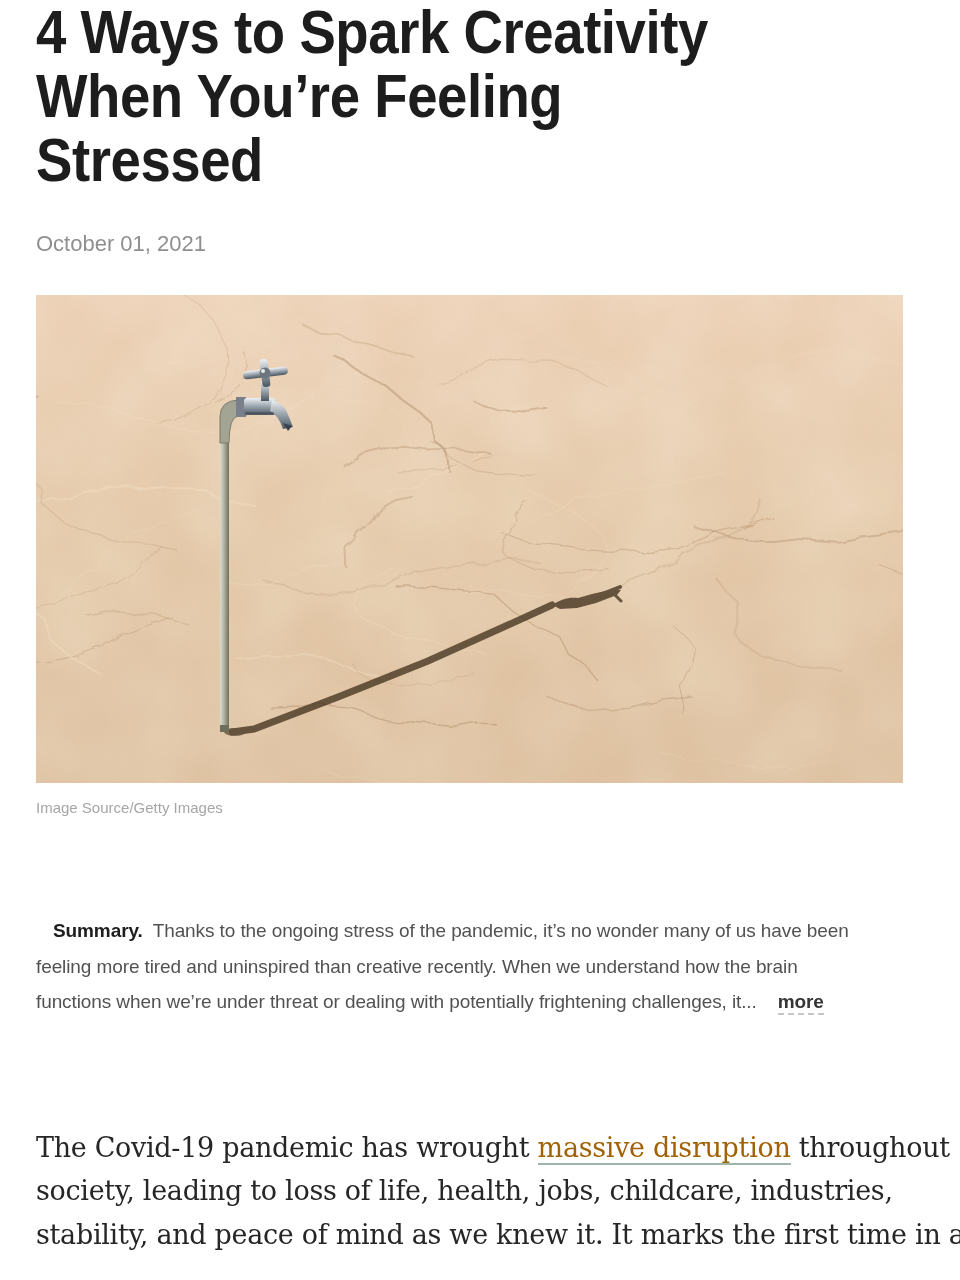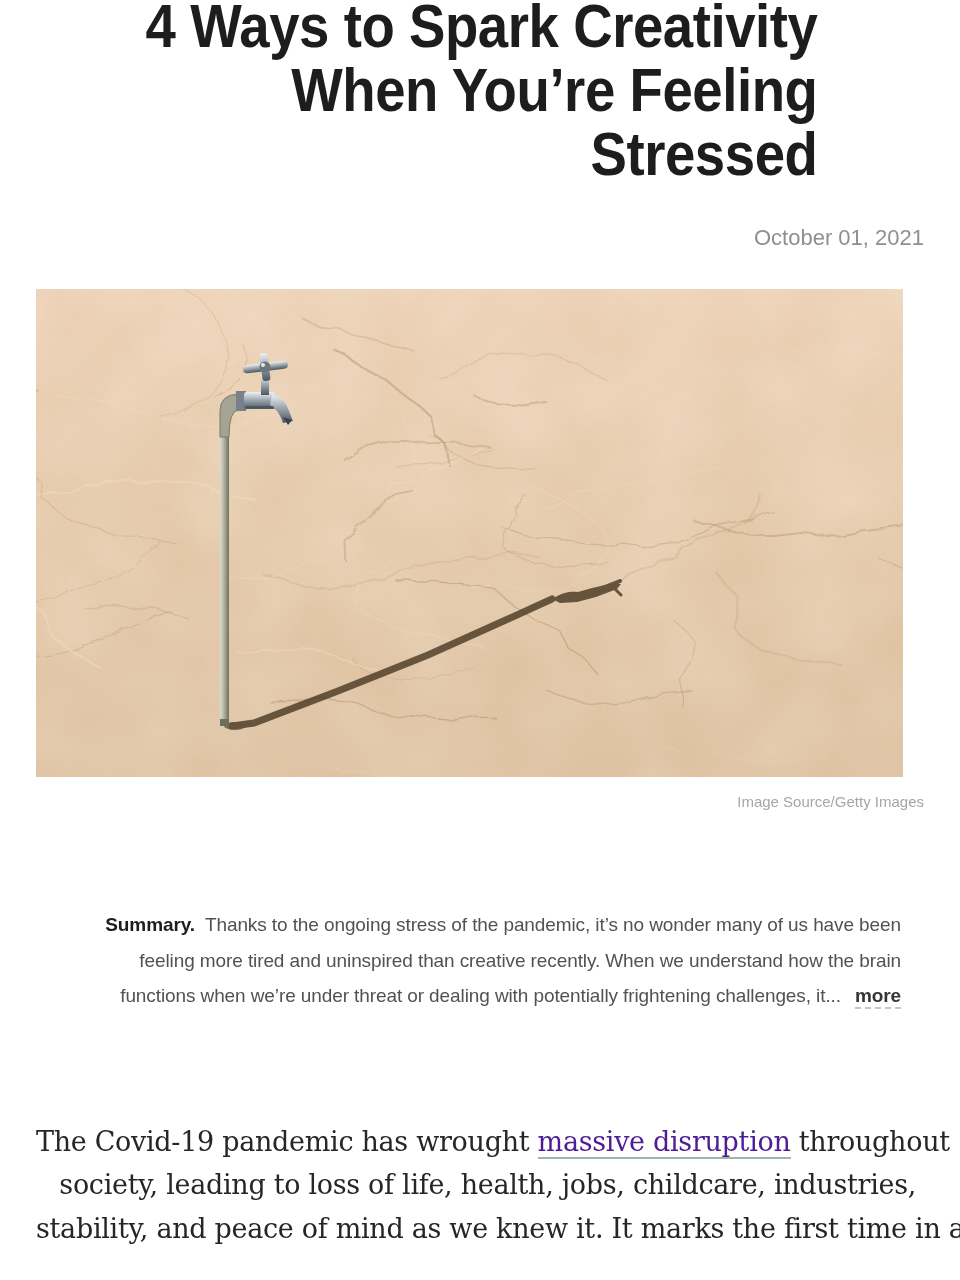--- a/index.html
+++ b/index.html
@@ -1,24 +1,23 @@
 <!DOCTYPE html>
 <html><head>
 <meta charset="utf-8">
 <style>
   html,body{margin:0;padding:0;background:#ffffff;}
   .page{
     position:relative;
     width:960px;height:1272px;
     overflow:hidden;
     box-sizing:border-box;
-    padding:8px 36px;
+    padding:14px 36px;
     background:#ffffff;
     font-family:"Liberation Sans",sans-serif;
-    text-align:right;
   }
   
   .title{
     position:relative;top:-14px;
     margin:0;
     font-size:62px;
     line-height:64px;
     font-weight:700;
     letter-spacing:-0.5px;
     color:#1d1d1d;
@@ -61,39 +60,39 @@
     line-height:35.5px;
     letter-spacing:-0.1px;
     color:#525252;
   }
   .summary .line{white-space:nowrap;}
   .summary .lbl{font-weight:700;color:#1e1e1e;margin-left:17px;}
   .summary .gap{display:inline-block;width:10px;}
   .more{
     font-weight:700;
     color:#353535;
-    margin-left:14px;
+    margin-left:21px;
     text-decoration:none;
     border-bottom:2px dashed #c6c6c6;
     padding-bottom:1px;
     cursor:pointer;
   }
   
   .body{
     margin-top:106px;
     max-width:880px;
     font-family:"DejaVu Serif","Liberation Serif",serif;
     font-size:27px;
     line-height:43.5px;
     letter-spacing:-0.3px;
     color:#262626;
   }
   .body .line{white-space:nowrap;}
   .body a{
-    color:#4c1d95;
+    color:#a16207;
     text-decoration:none;
     border-bottom:2px solid #9db5ad;
     cursor:pointer;
   }
 </style>
 </head>
 <body>
 
 <div class="page">
 

